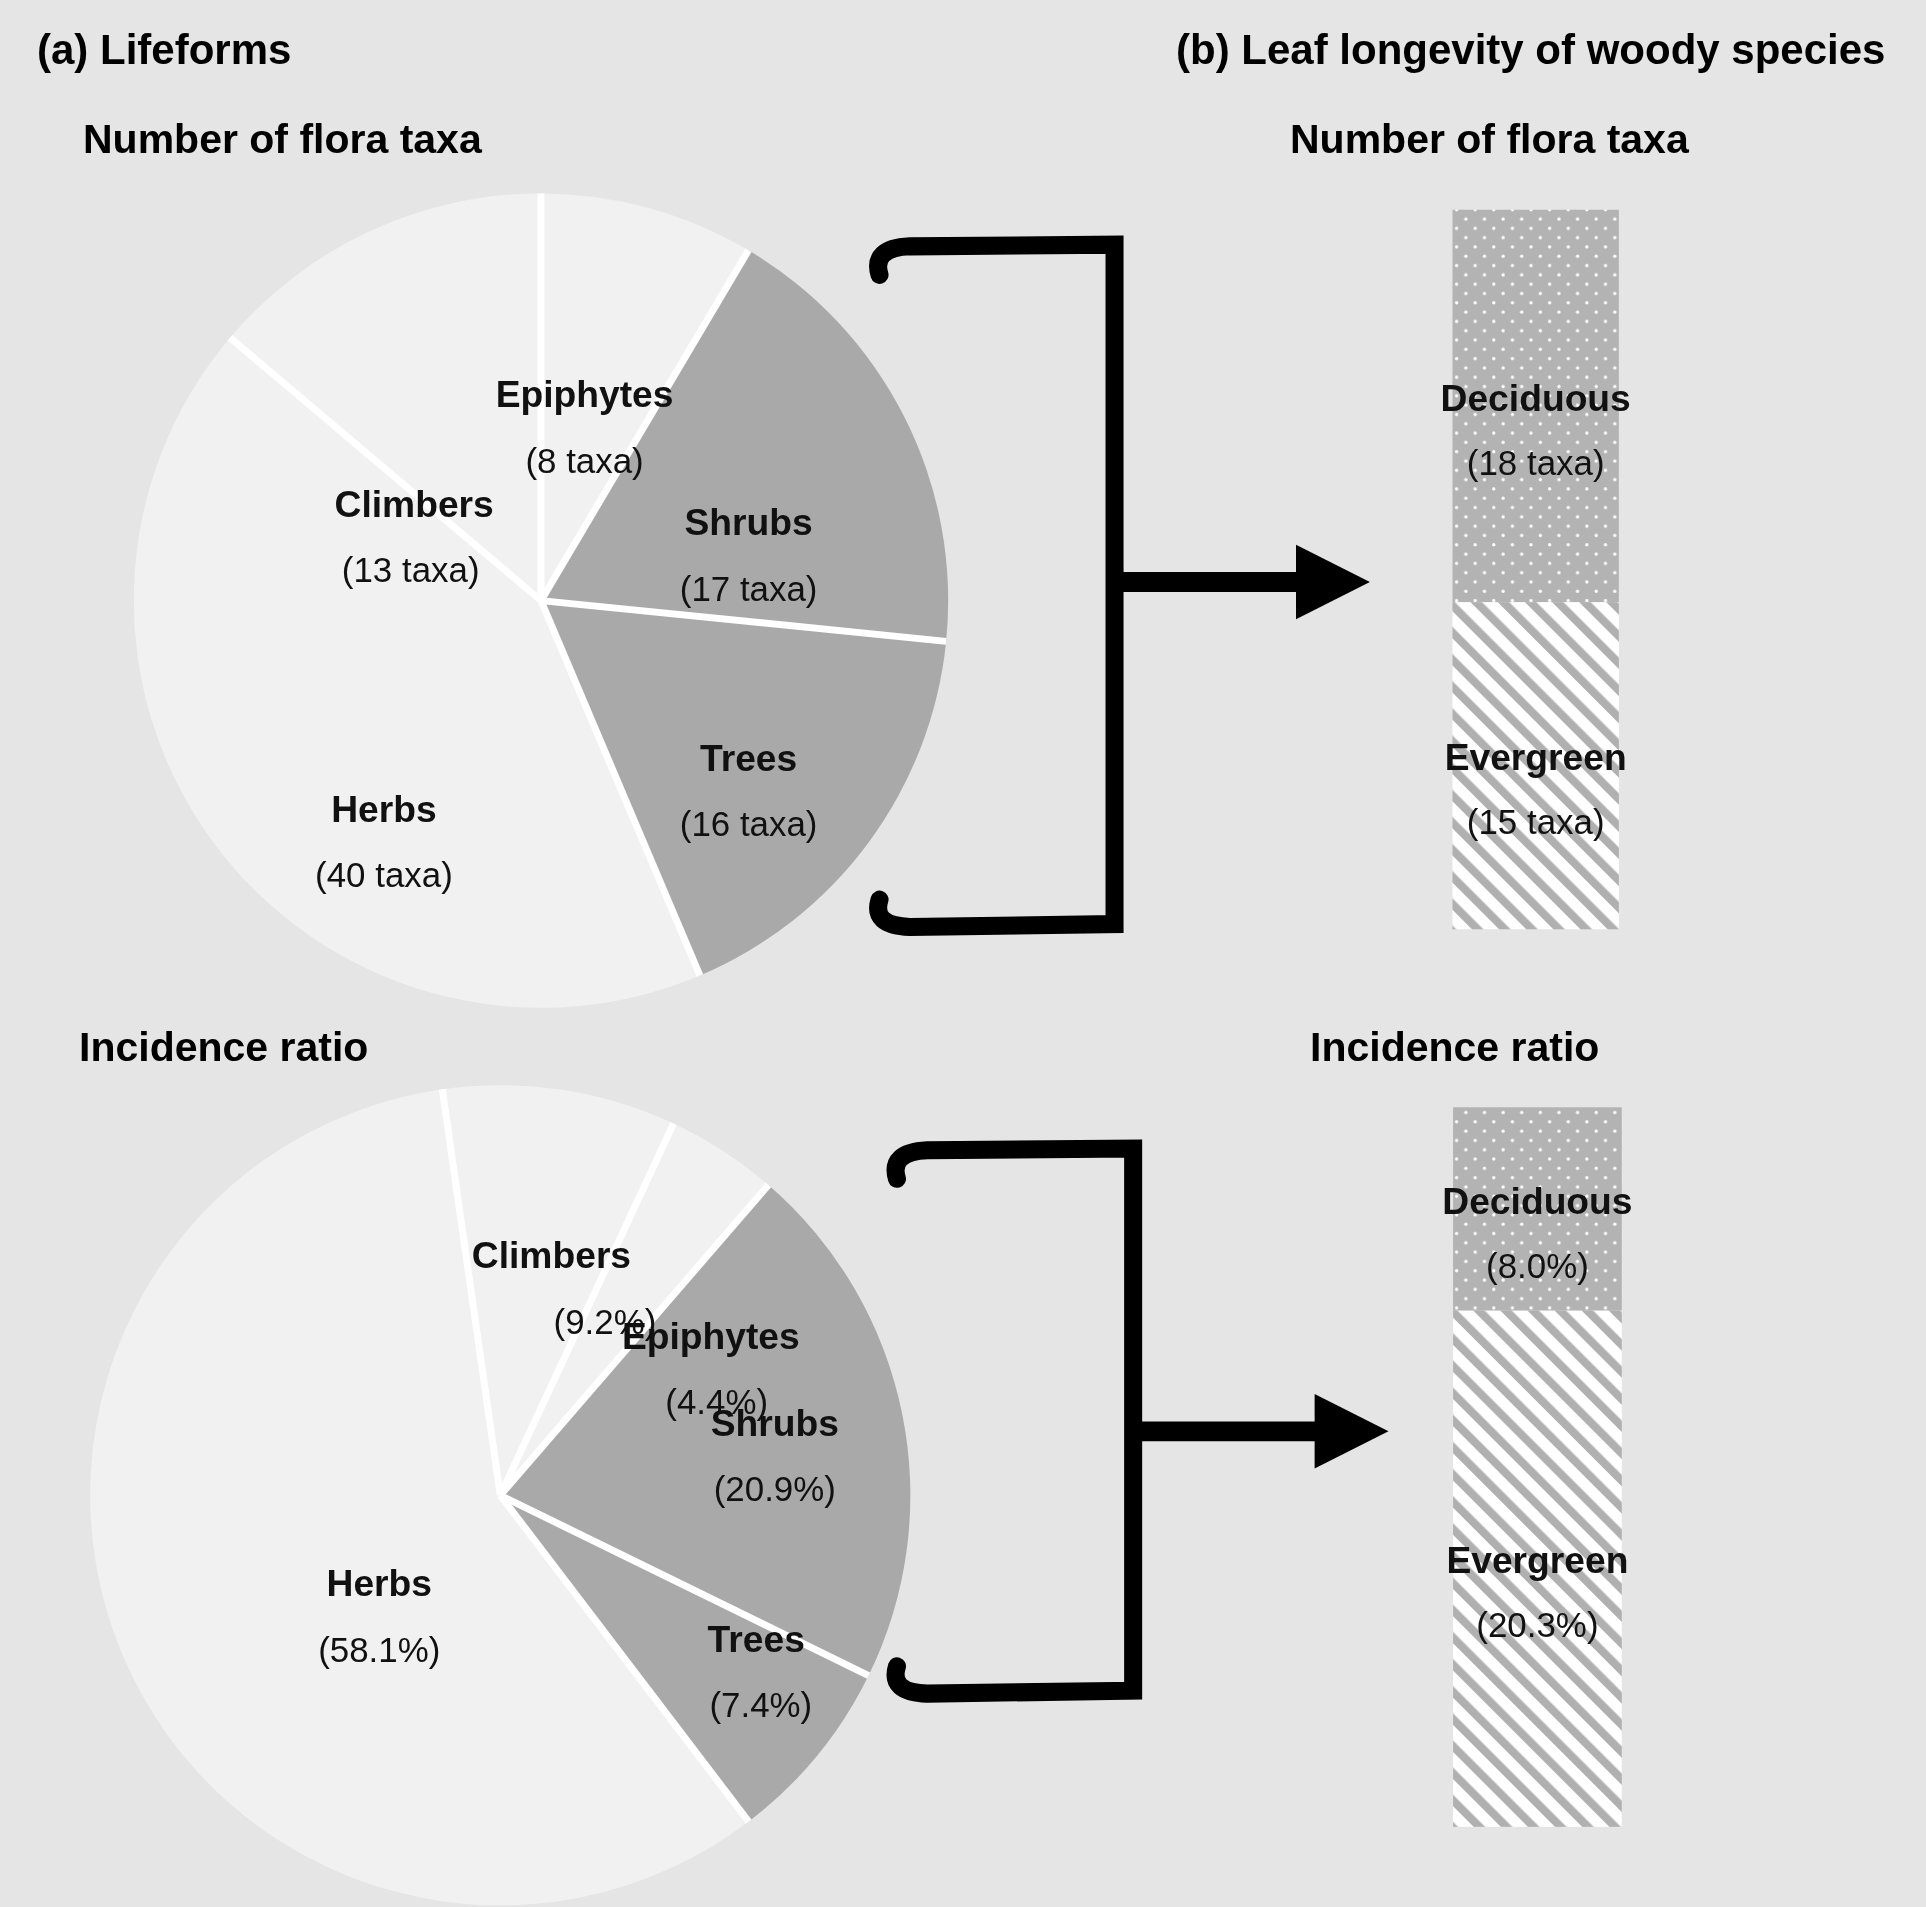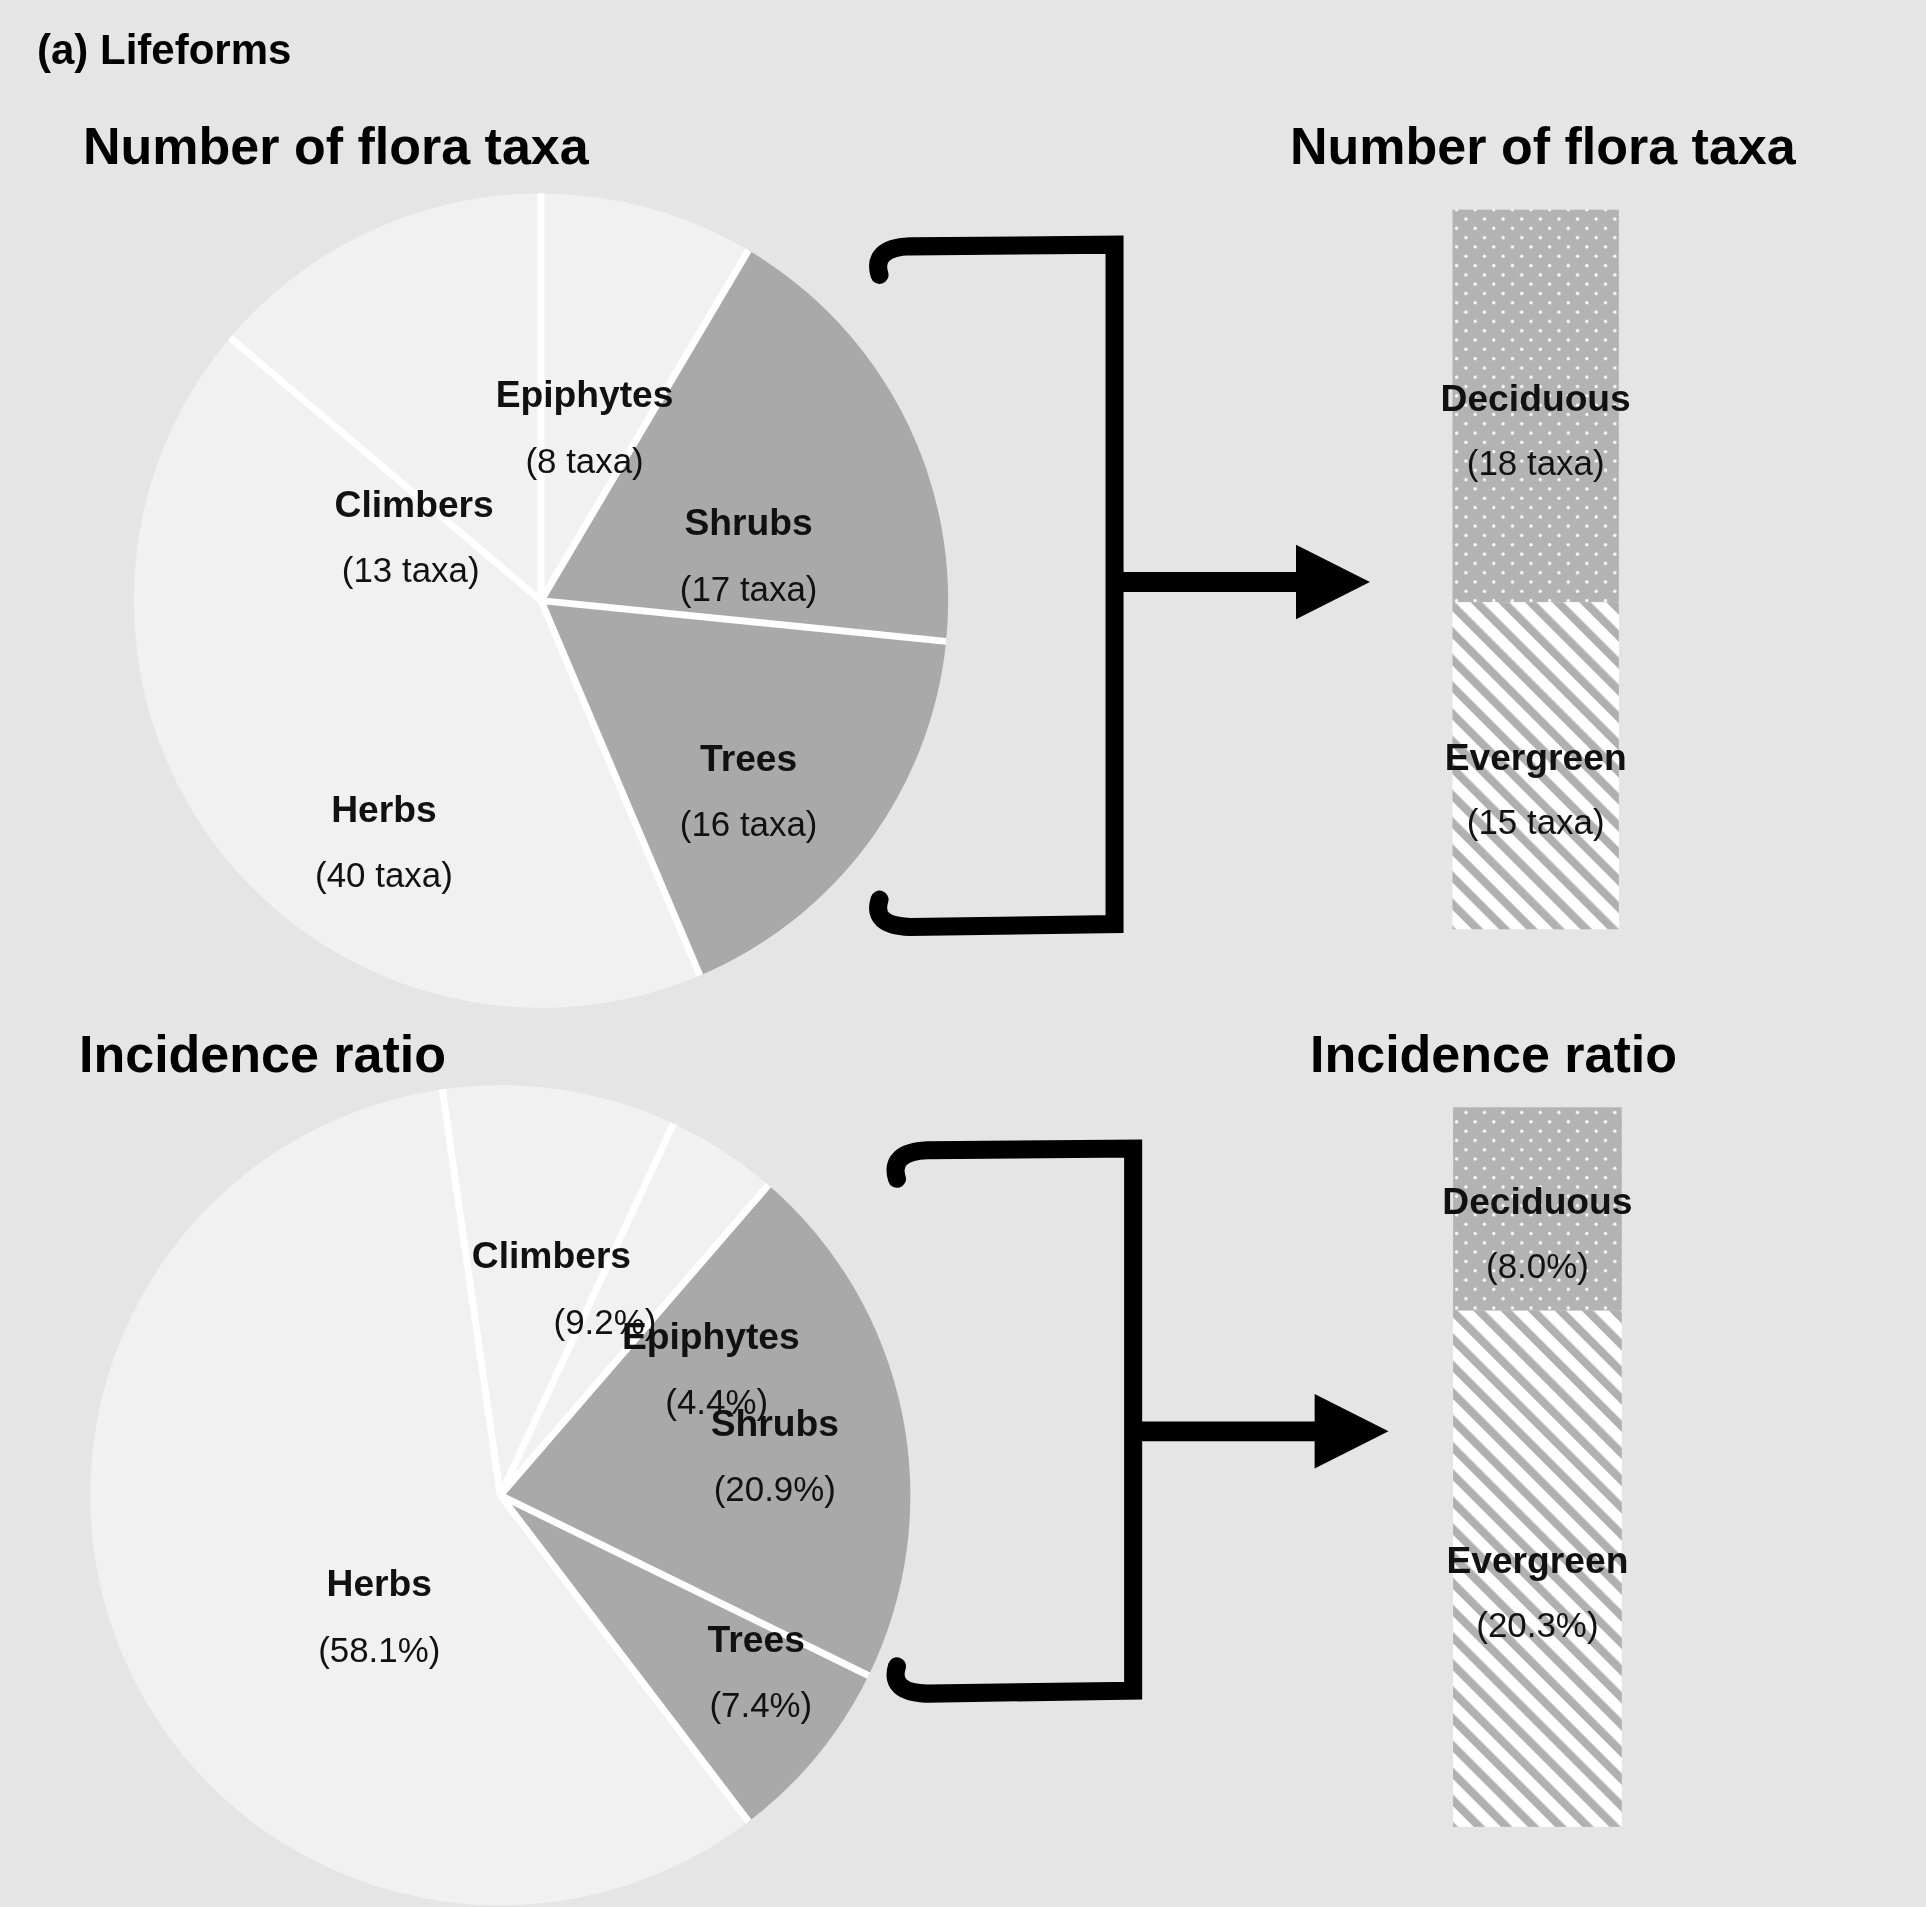--- a/index.html
+++ b/index.html
@@ -14,21 +14,21 @@
   .heading {
     position: absolute;
     font-size: 42px;
     font-weight: bold;
     color: #000000;
     white-space: nowrap;
     letter-spacing: 0px;
   }
   .subheading {
     position: absolute;
-    font-size: 52px;
+    font-size: 41px;
     font-weight: bold;
     color: #000000;
     white-space: nowrap;
   }
   #figure-svg {
     position: absolute;
     left: 0; top: 0;
     width: 1926px;
     height: 1908px;
   }
@@ -36,20 +36,21 @@
   .slice-name { font-size: 64px; font-weight: bold; }
   .slice-value { font-size: 60px; font-weight: normal; }
 </style>
 </head>
 <body>
 
 <div id="canvas">
 
   <div class="heading" style="left:37px; top:25.6px;">(a) Lifeforms</div>
 
+  <div class="heading" style="left:1176px; top:25.6px;">(b) Leaf longevity of woody species</div>
 
   <div class="subheading" style="left:83px; top:116px;">Number of flora taxa</div>
 
   <div class="subheading" style="left:1290px; top:116px;">Number of flora taxa</div>
 
   <div class="subheading" style="left:79px; top:1024px;">Incidence ratio</div>
 
   <div class="subheading" style="left:1310px; top:1024px;">Incidence ratio</div>
 
   <svg id="figure-svg" viewBox="0 0 3311 3279">

